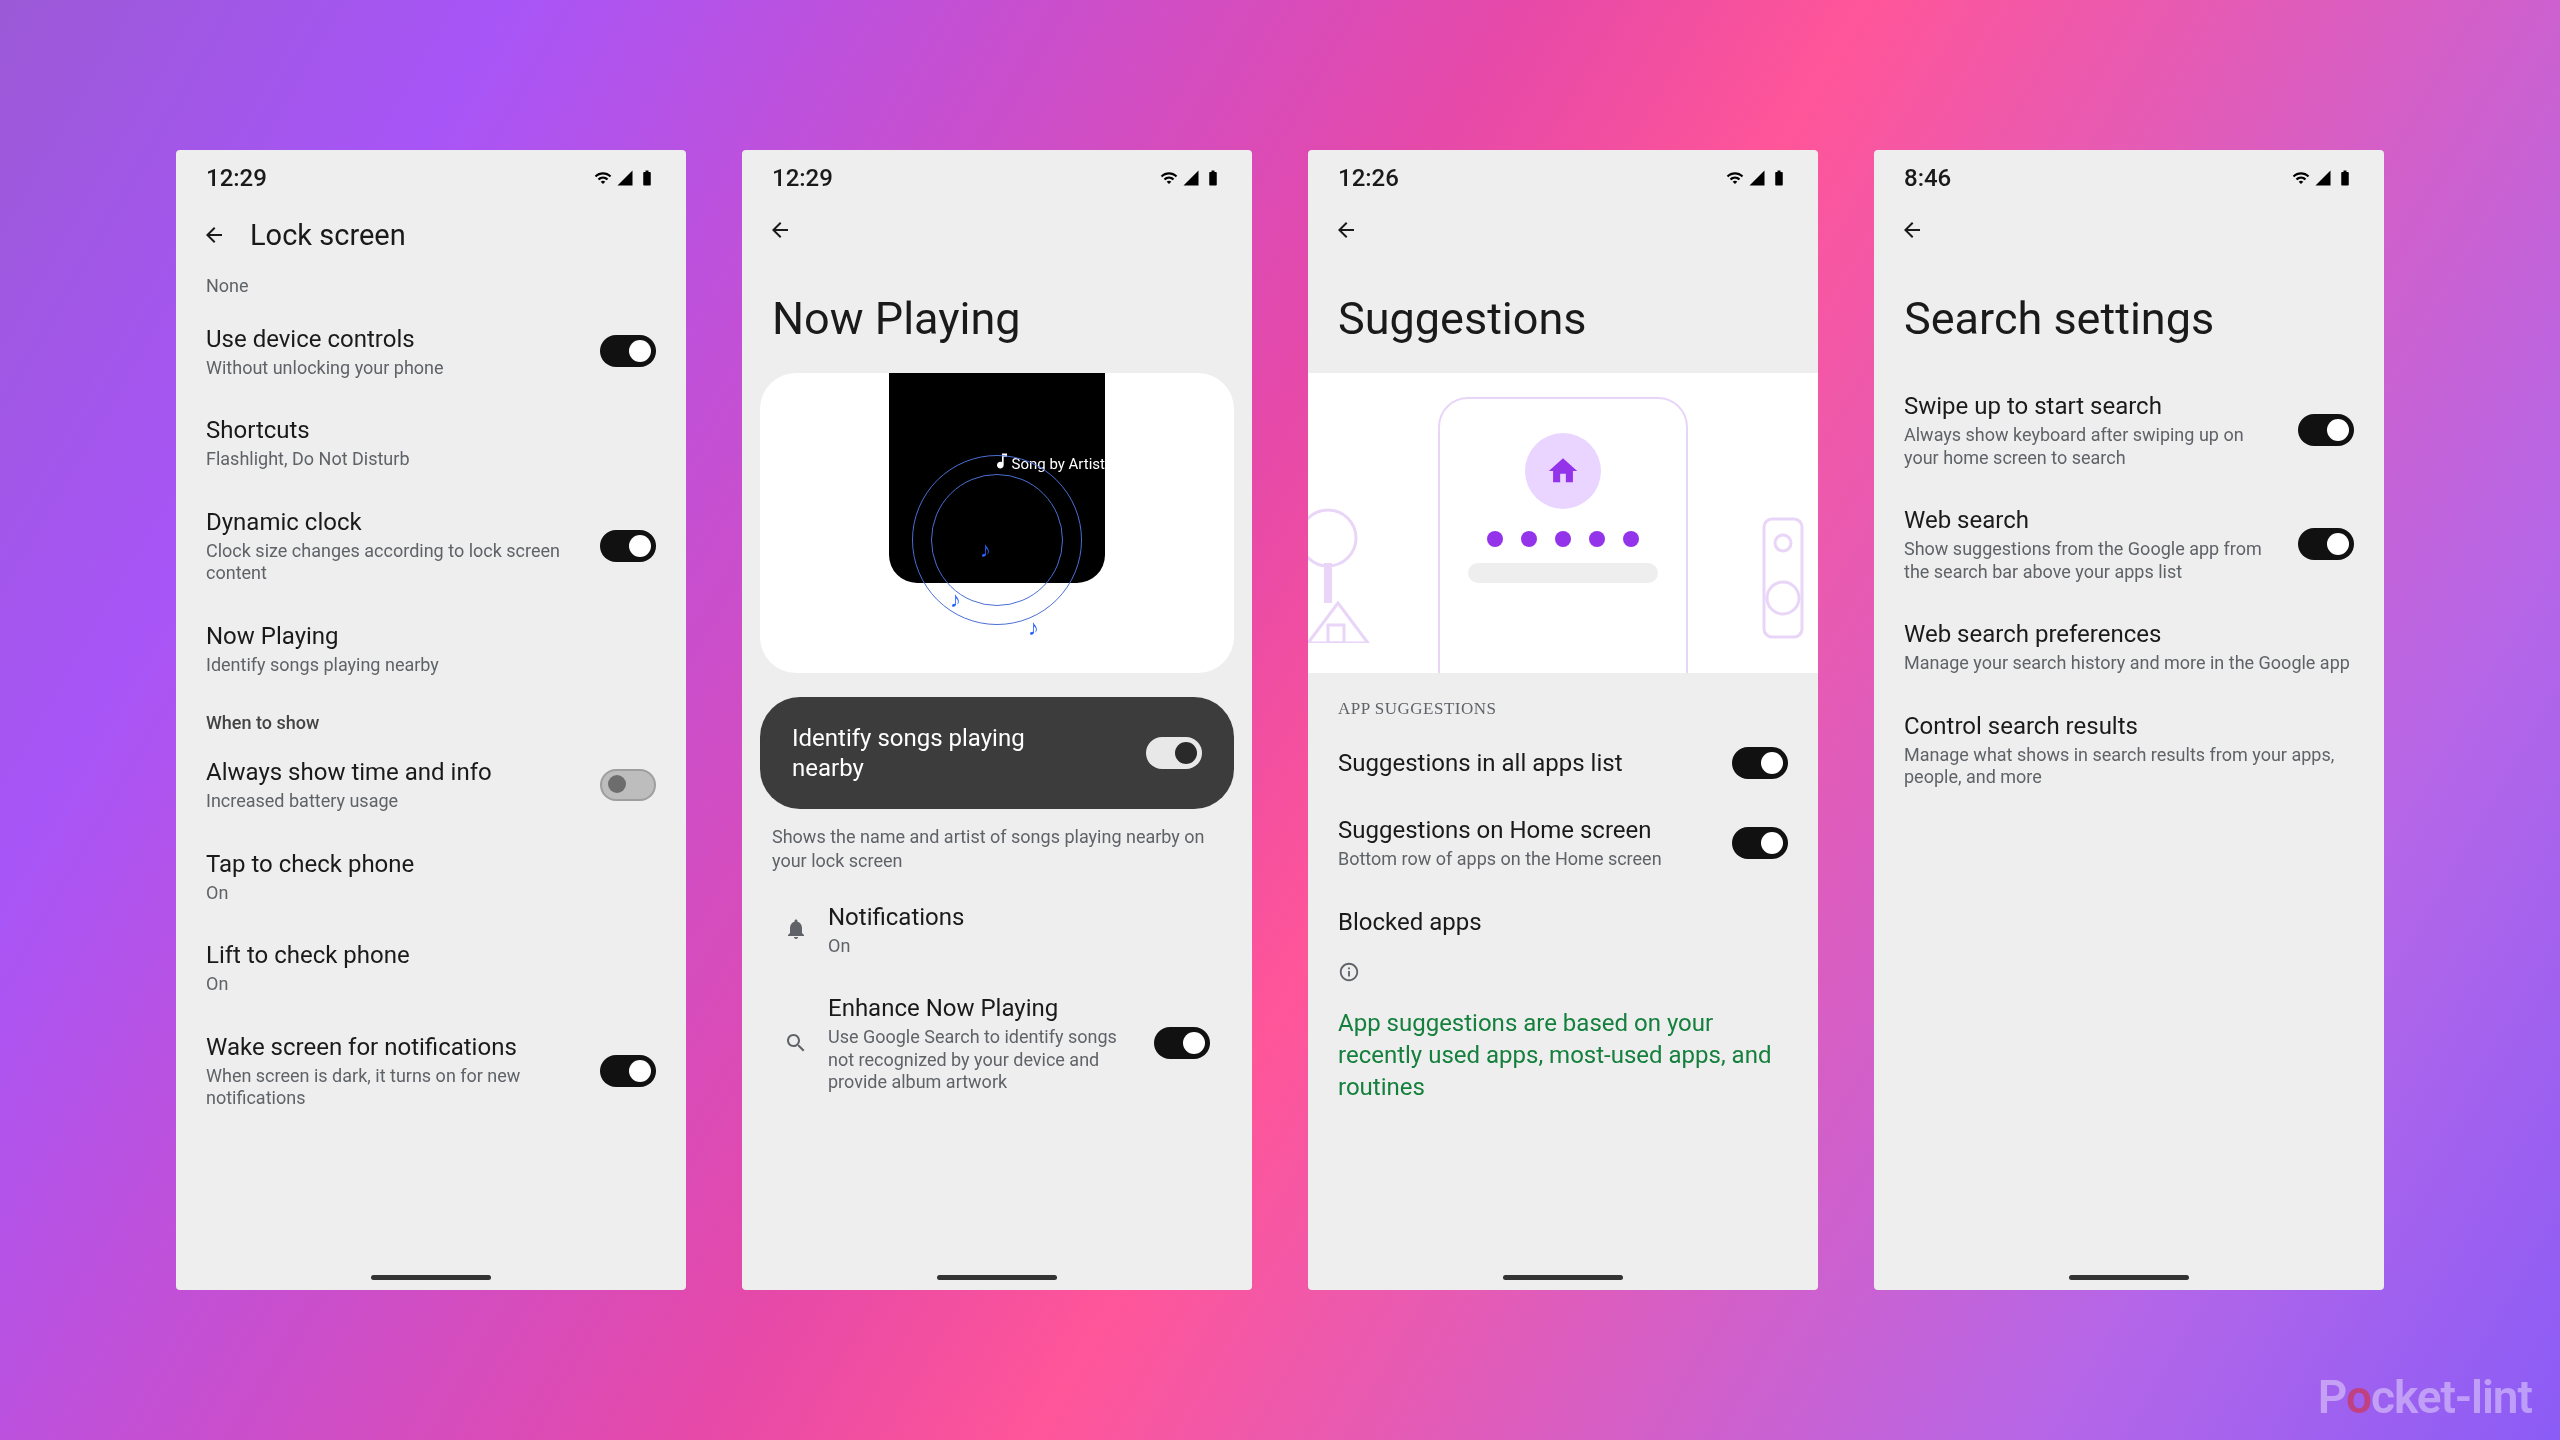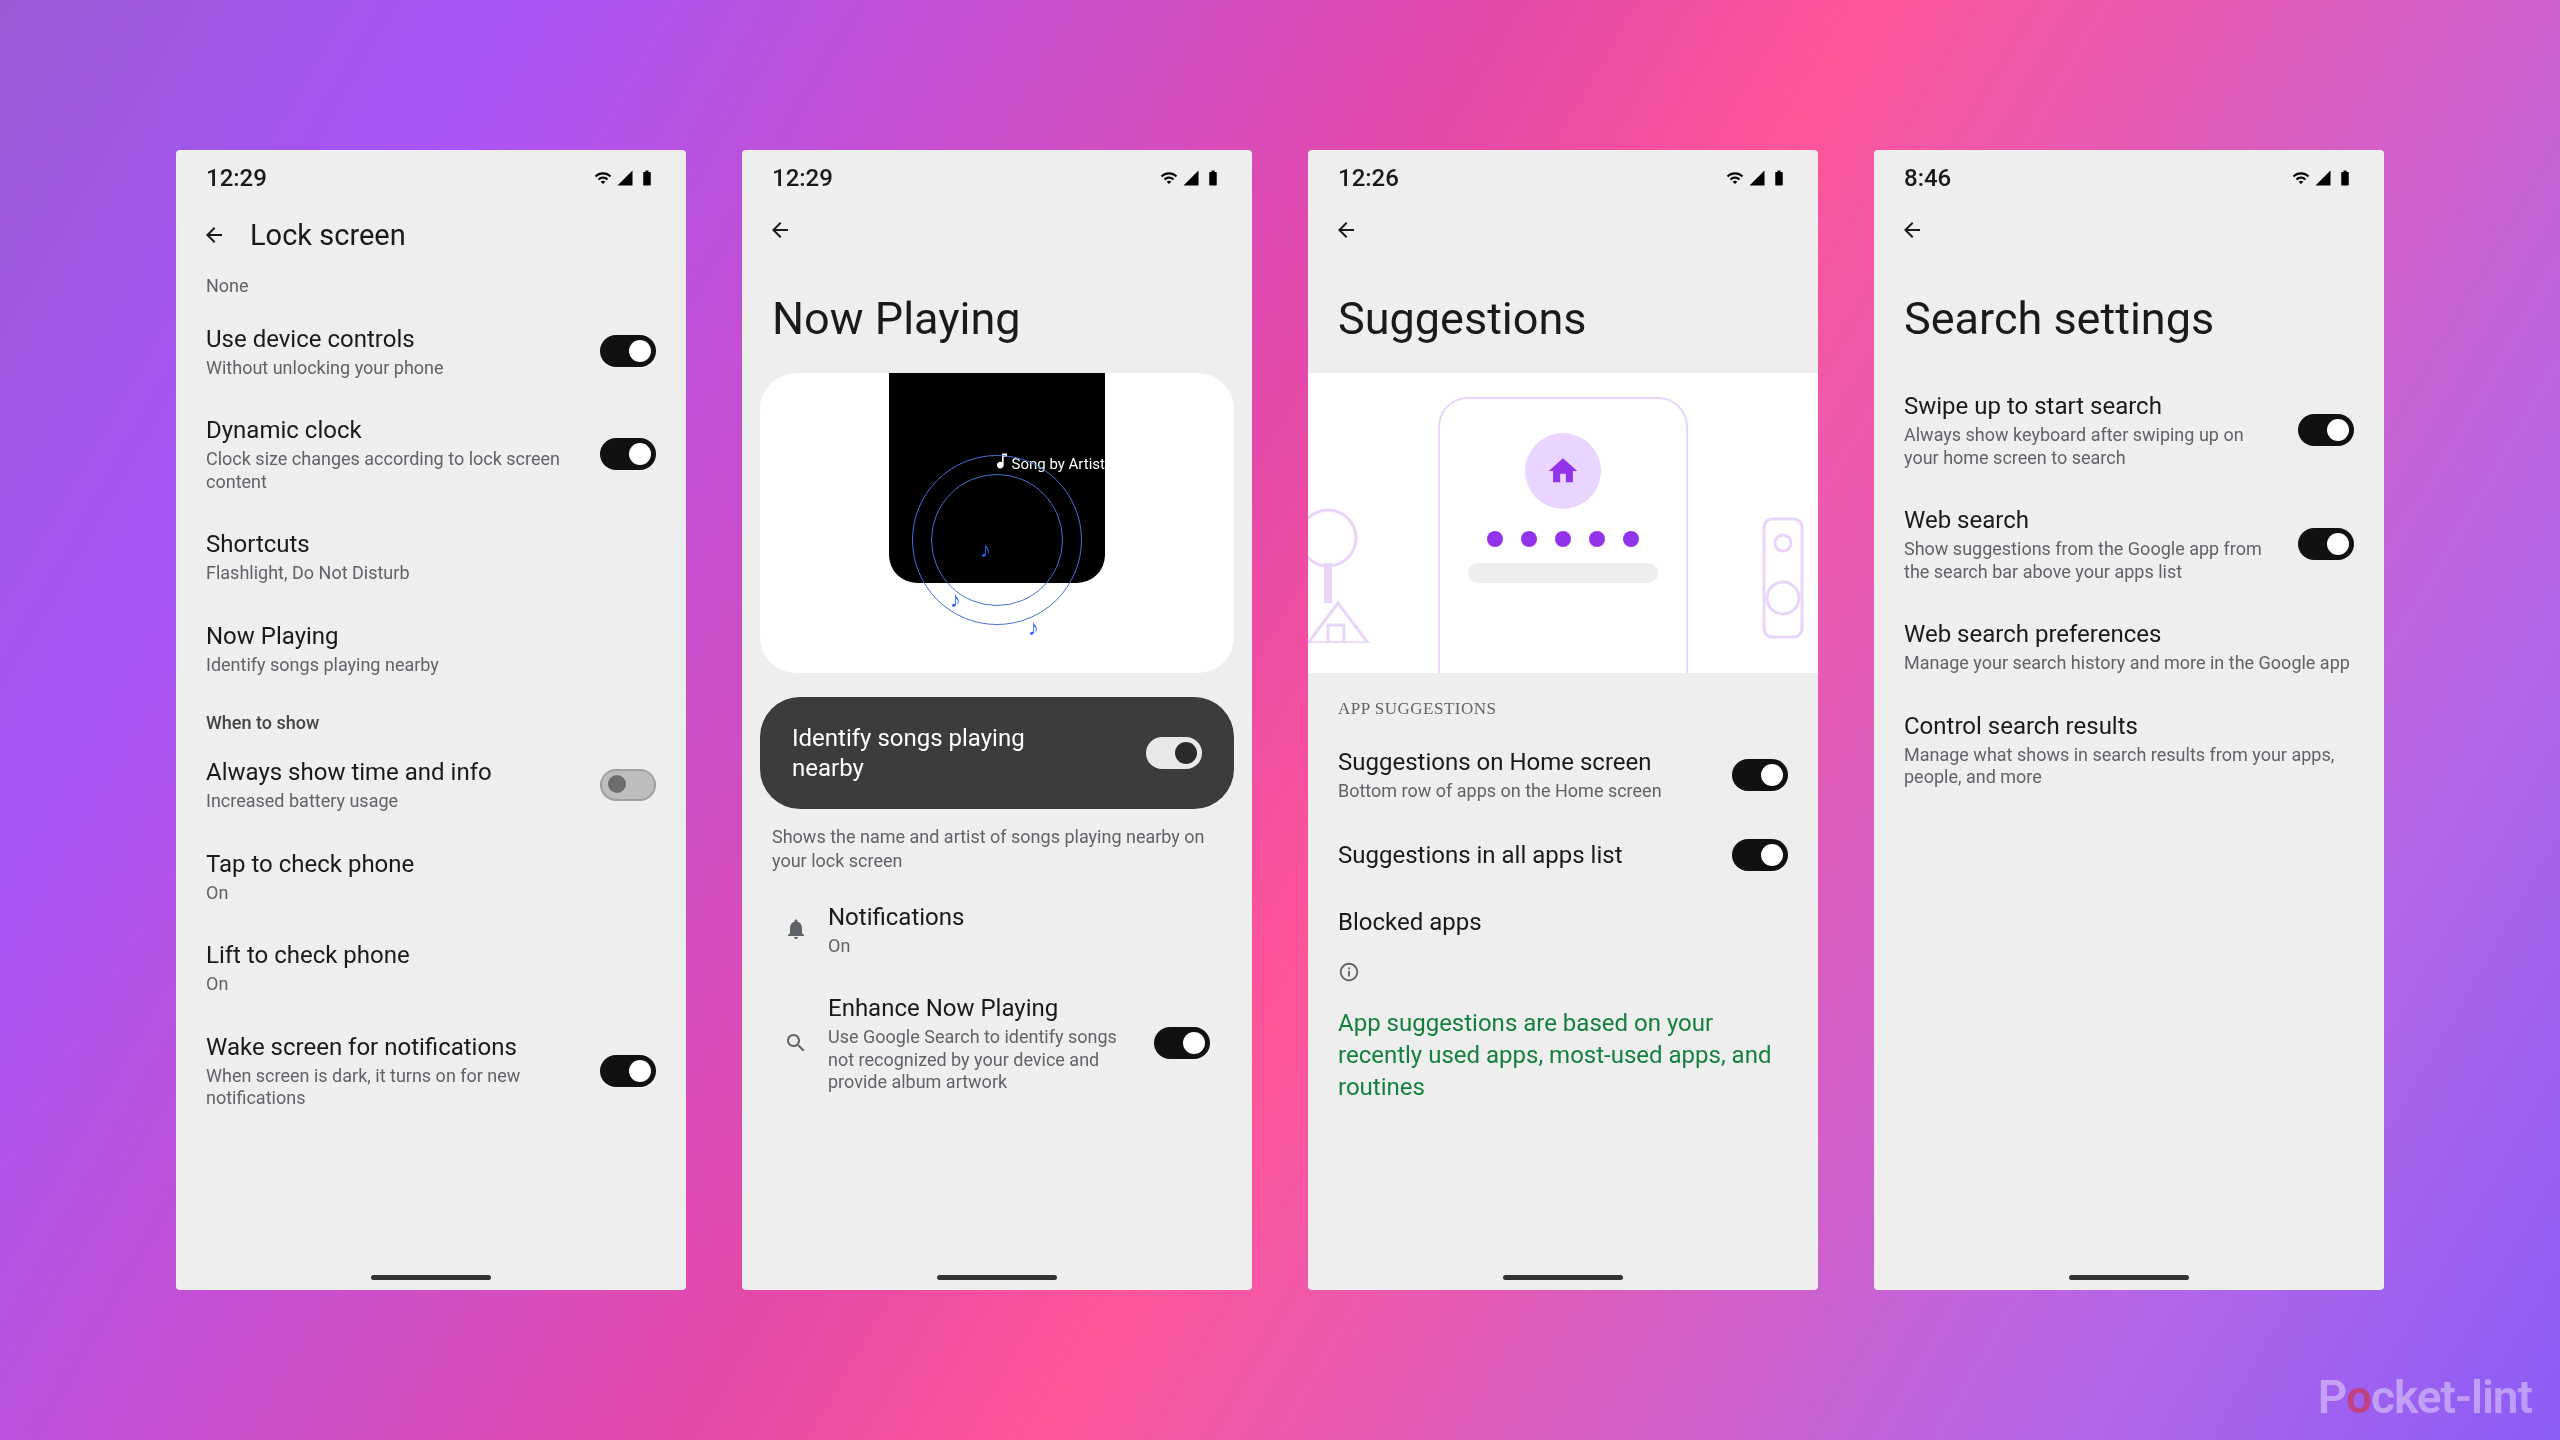--- a/index.html
+++ b/index.html
@@ -234,30 +234,30 @@
 
     <div class="row">
       <div class="row-text">
           <div class="row-title">Use device controls</div>
           <div class="row-sub">Without unlocking your phone</div>
         </div>
       <div class="toggle on"></div>
     </div>
     <div class="row">
       <div class="row-text">
+          <div class="row-title">Shortcuts</div>
+          <div class="row-sub">Flashlight, Do Not Disturb</div>
+        </div>
+    </div>
+    <div class="row">
+      <div class="row-text">
           <div class="row-title">Dynamic clock</div>
           <div class="row-sub">Clock size changes according to lock screen content</div>
         </div>
       <div class="toggle on"></div>
-    </div>
-    <div class="row">
-      <div class="row-text">
-          <div class="row-title">Shortcuts</div>
-          <div class="row-sub">Flashlight, Do Not Disturb</div>
-        </div>
     </div>
     <div class="row">
       <div class="row-text">
           <div class="row-title">Now Playing</div>
           <div class="row-sub">Identify songs playing nearby</div>
         </div>
     </div>
 
     <div class="section-header">When to show</div>
 
@@ -406,28 +406,28 @@
           <span></span>
         </div>
       <div class="sugg-bar"></div>
     </div>
   </div>
 
   <div class="caps-header">APP SUGGESTIONS</div>
 
   <div class="row">
     <div class="row-text">
+        <div class="row-title">Suggestions in all apps list</div>
+      </div>
+    <div class="toggle on"></div>
+  </div>
+  <div class="row">
+    <div class="row-text">
         <div class="row-title">Suggestions on Home screen</div>
         <div class="row-sub">Bottom row of apps on the Home screen</div>
-      </div>
-    <div class="toggle on"></div>
-  </div>
-  <div class="row">
-    <div class="row-text">
-        <div class="row-title">Suggestions in all apps list</div>
       </div>
     <div class="toggle on"></div>
   </div>
   <div class="row">
     <div class="row-text">
         <div class="row-title">Blocked apps</div>
       </div>
   </div>
   <div class="info-icon-row">
     <svg width="22" height="22" viewBox="0 0 24 24">

